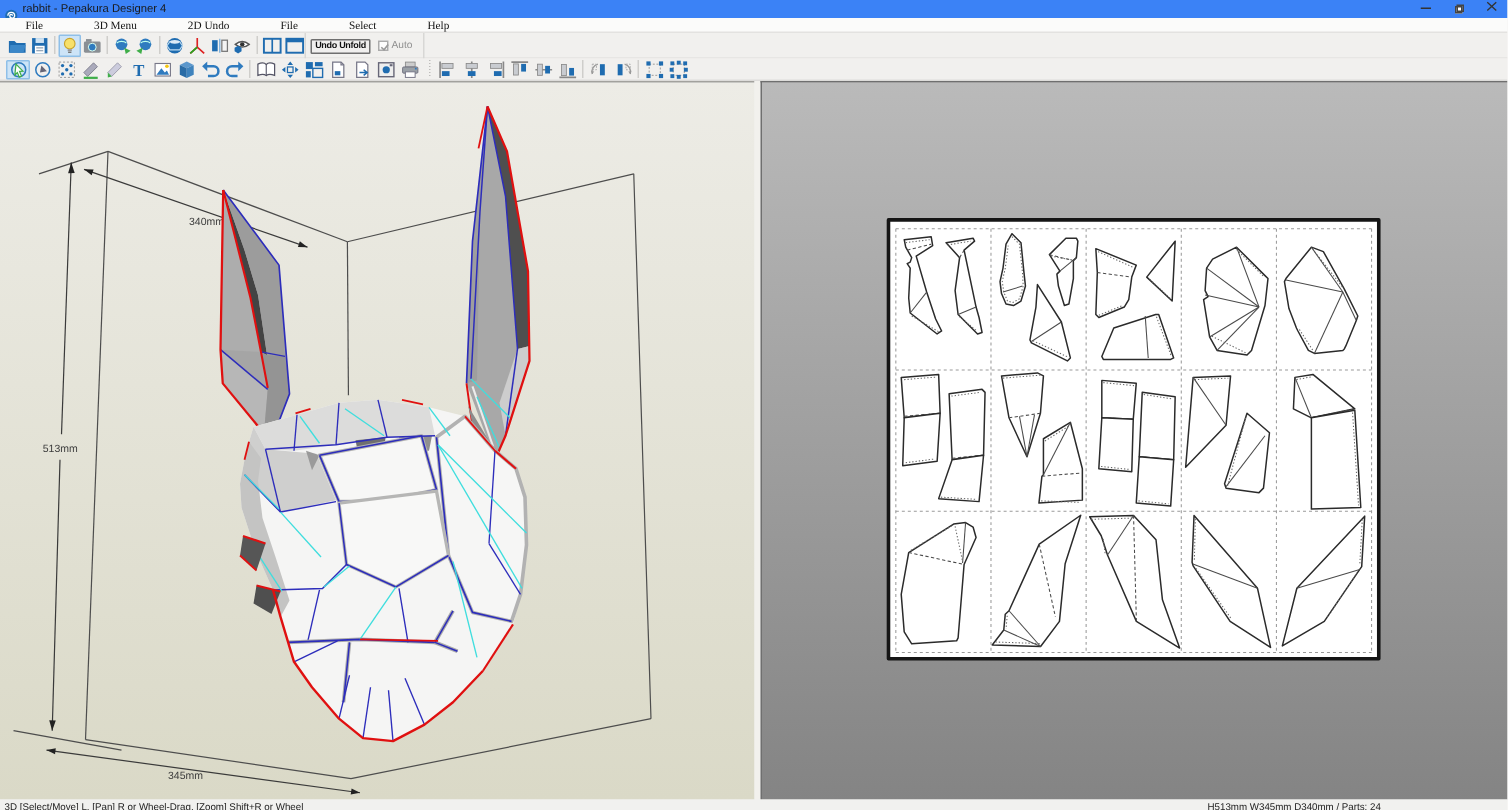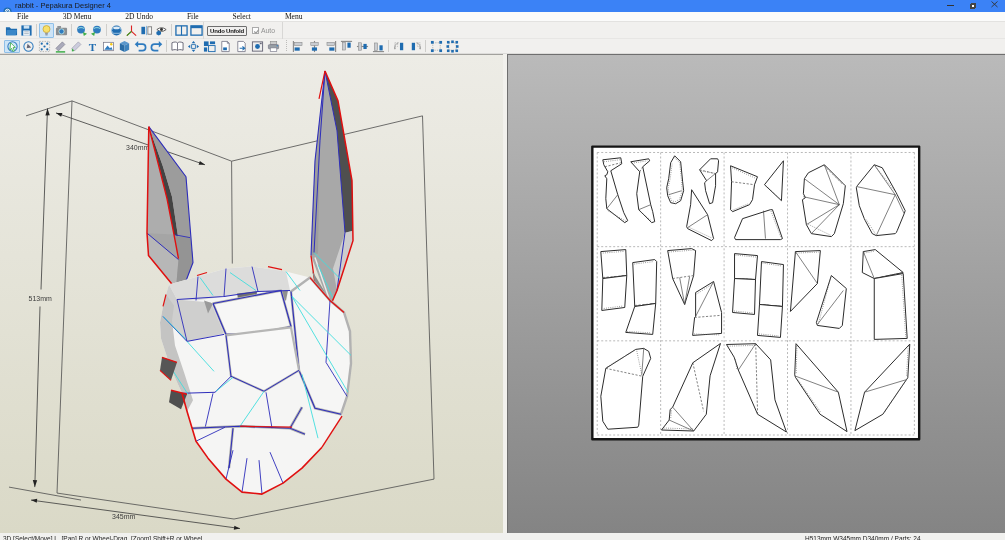--- a/index.html
+++ b/index.html
@@ -73,21 +73,21 @@
           <path d="M0.5,1.5 L6.5,7 M6.5,1.5 L0.5,7" stroke="#333" stroke-width="0.9"></path>
         </svg></span>
   </div>
 
   <div id="menubar">
       <span class="menu-item">File</span>
       <span class="menu-item">3D Menu</span>
       <span class="menu-item">2D Undo</span>
       <span class="menu-item">File</span>
       <span class="menu-item">Select</span>
-      <span class="menu-item">Menu</span>
+      <span class="menu-item">Help</span>
     </div>
 
   <div id="toolbar1">
     <div class="tb-row" id="tb1-row">
         <span class="tb-icon">
           <svg viewBox="0 0 14 14">
             <path d="M1,3.5 h4 l1.5,1.5 H13 V12 H1 z" fill="#1f6cb0"></path>
             <path d="M2,6.5 H13 L11.5,12 H1.5 z" fill="#3b87c8"></path>
           </svg>
         </span>

